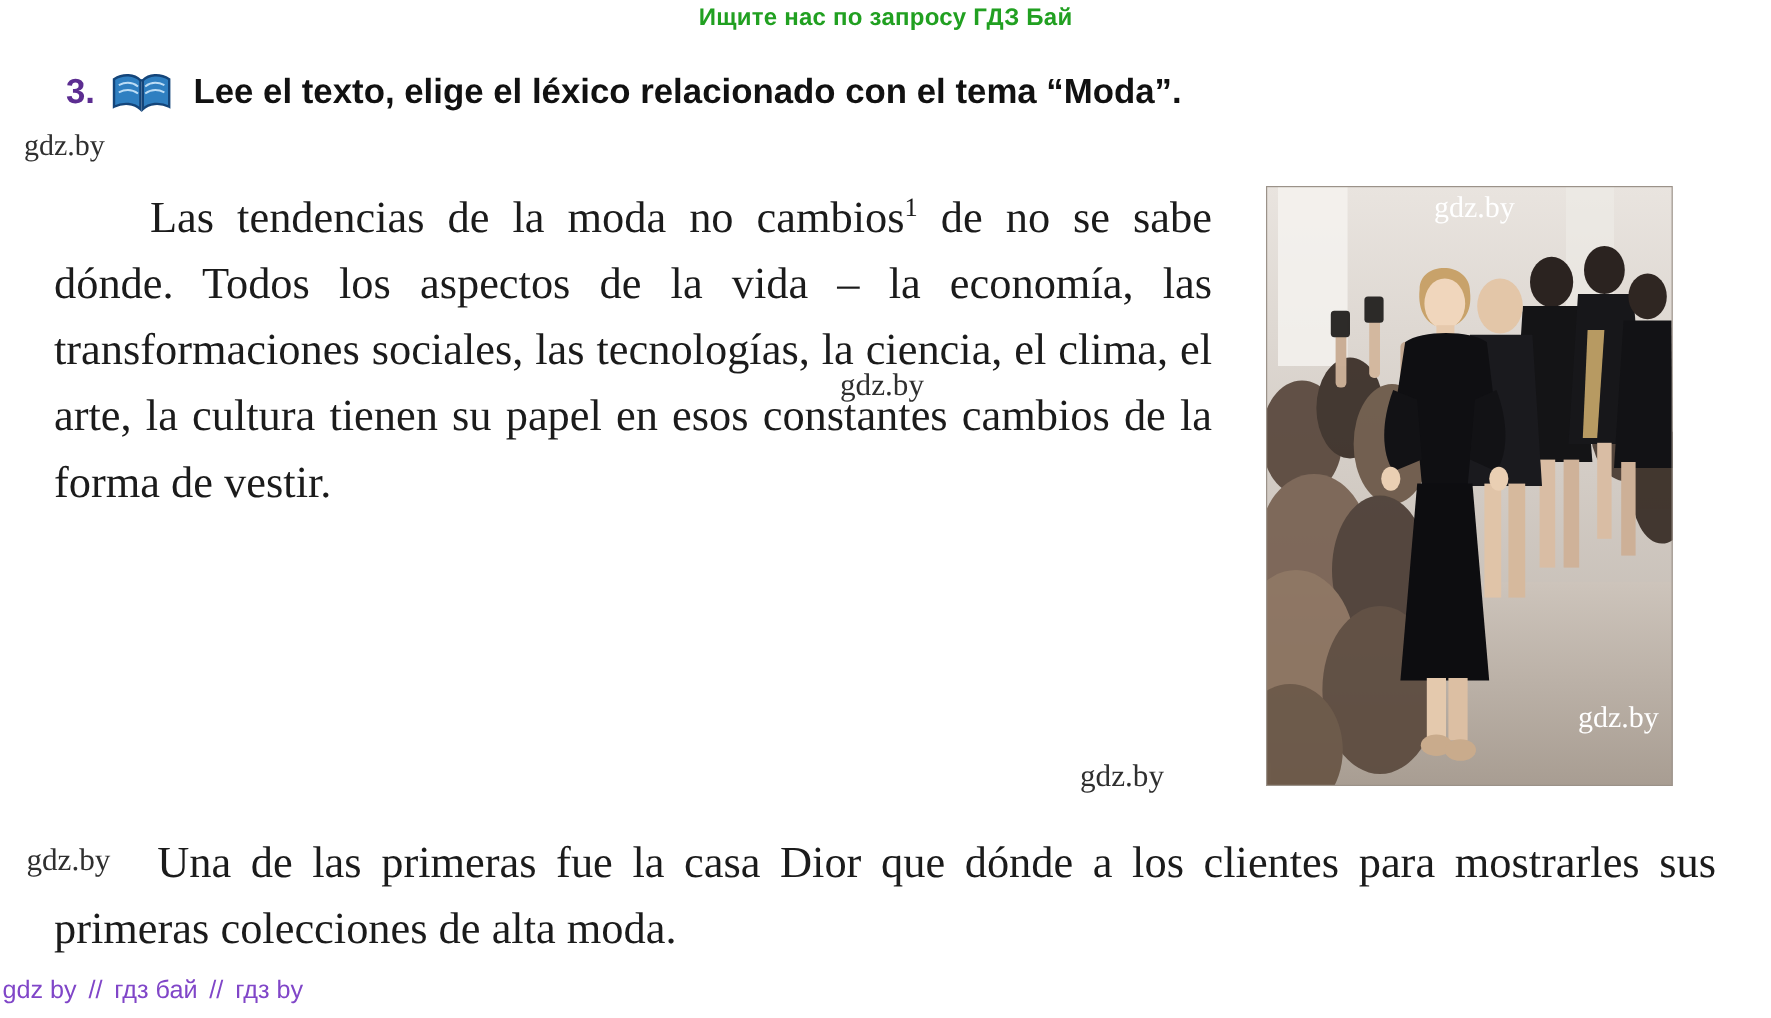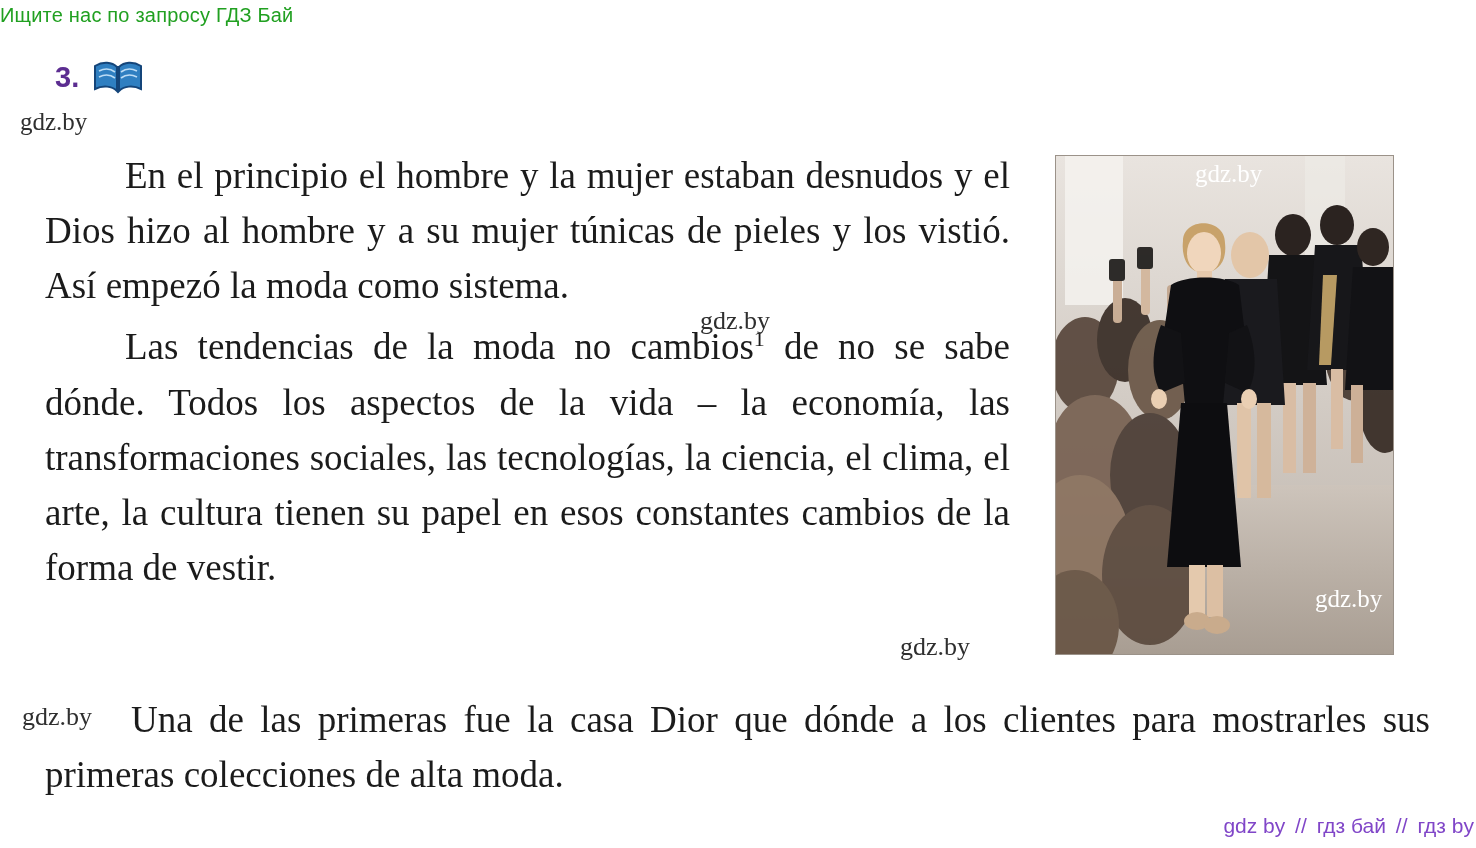--- a/index.html
+++ b/index.html
@@ -14,22 +14,23 @@
     position: relative;
     overflow: hidden;
   }
 
   
   .top-banner {
     position: absolute;
     top: 4px;
     left: 0;
     width: 100%;
-    font-family: "Liberation Sans", sans-serif;
-    font-weight: normal;
+    text-align: center;
+    font-family: "Liberation Sans", sans-serif;
+    font-weight: bold;
     font-size: 20px;
     color: #21a021;
     letter-spacing: 0.2px;
   }
 
   
   .task-head {
     position: absolute;
     top: 60px;
     left: 55px;
@@ -122,21 +123,21 @@
   .wm-4 { top: 702px;  left: 22px;  font-size: 26px; }
   .wm-photo-1 { top: 160px; left: 1195px; color: #ffffff; font-size: 25px; }
   .wm-photo-2 { top: 585px; left: 1315px; color: #ffffff; font-size: 25px; }
 
   
   .footer {
     position: absolute;
     bottom: 10px;
     left: 0;
     width: 100%;
-    text-align: right;
+    text-align: left;
     font-family: "Liberation Sans", sans-serif;
     font-size: 21px;
     color: #8046c8;
   }
   .footer span { margin: 0 2px; }
 </style>
 </head>
 <body>
 
 <div class="top-banner">Ищите нас по запросу ГДЗ Бай</div>
@@ -149,24 +150,24 @@
       <path d="M2 6 C10 1, 19 2, 24 7 L24 31 C19 26, 10 25, 2 29 Z" fill="#2f7fc1" stroke="#14457a" stroke-width="2"></path>
       <path d="M48 6 C40 1, 31 2, 26 7 L26 31 C31 26, 40 25, 48 29 Z" fill="#2f7fc1" stroke="#14457a" stroke-width="2"></path>
       <path d="M24 7 L26 7" stroke="#14457a" stroke-width="2"></path>
       <path d="M6 11 C12 8, 18 9, 22 12" fill="none" stroke="#bcdcf5" stroke-width="1.6"></path>
       <path d="M6 17 C12 14, 18 15, 22 18" fill="none" stroke="#bcdcf5" stroke-width="1.6"></path>
       <path d="M44 11 C38 8, 32 9, 28 12" fill="none" stroke="#bcdcf5" stroke-width="1.6"></path>
       <path d="M44 17 C38 14, 32 15, 28 18" fill="none" stroke="#bcdcf5" stroke-width="1.6"></path>
     </svg>
   </span>
 
+  <span class="task-title">Lee el texto, elige el léxico relacionado con el tema “Moda”.</span>
 </div>
 
 <div class="text-col">
-  <p class="para p1">En el principio el hombre y la mujer estaban desnudos y el Dios hizo al hombre y a su mujer túnicas de pieles y los vistió. Así empezó la moda como sistema.</p>
   <p class="para p2"><span>Las tendencias de la moda no cambios</span><sup class="fn">1</sup><span> de no se sabe dónde. Todos los aspectos de la vida – la economía, las transformaciones sociales, las tecnologías, la ciencia, el clima, el arte, la cultura tienen su papel en esos constantes cambios de la forma de vestir.</span></p>
 </div>
 
 <div class="full-width-text">
   <p class="line1" style="margin:0">Una de las primeras fue la casa Dior que dónde a los clientes para mostrarles sus primeras colecciones de alta moda.</p>
 </div>
 
 <div class="photo">
   <svg width="339" height="500" viewBox="0 0 339 500" xmlns="http://www.w3.org/2000/svg">
     <defs>

